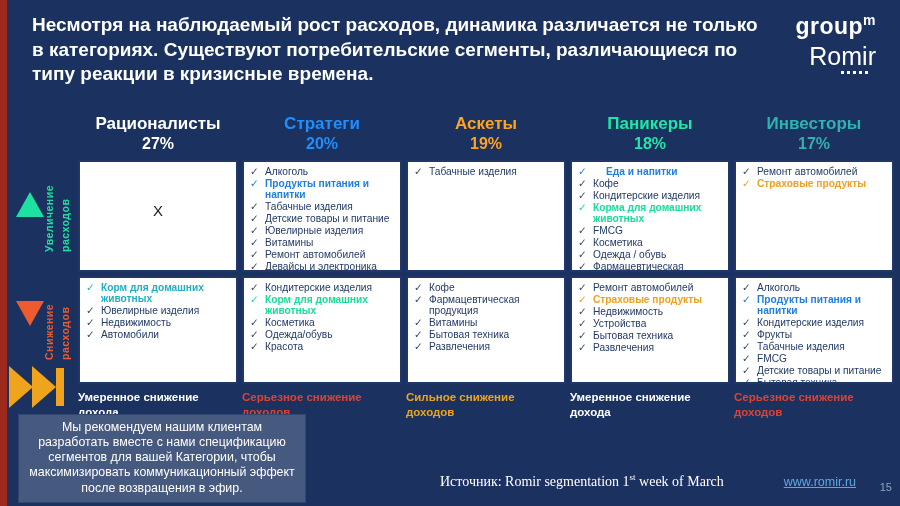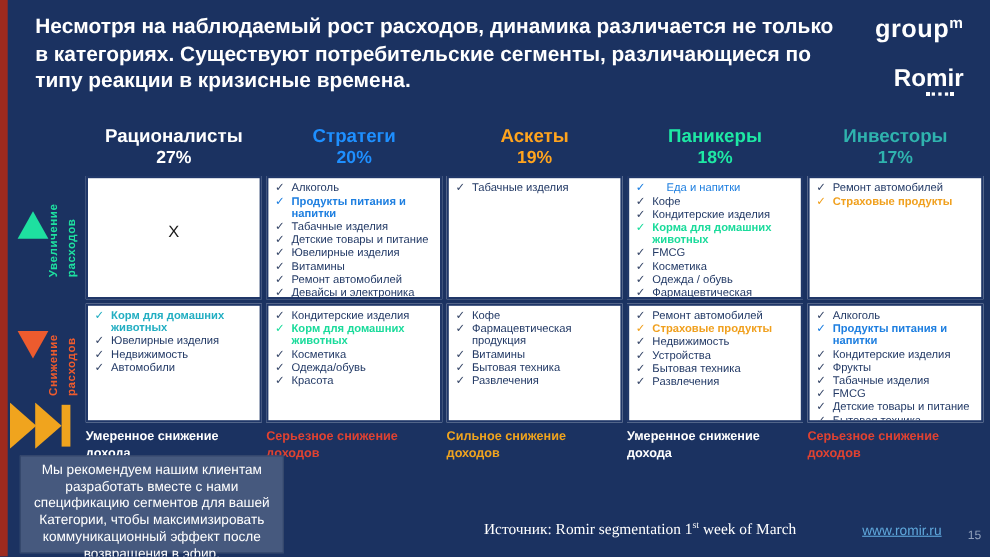--- a/index.html
+++ b/index.html
@@ -12,21 +12,21 @@
   }
   .red-strip { position:absolute; left:0; top:0; width:7px; height:506px; background:#9E2A1E; }
 
   .title {
     position:absolute; left:32px; top:13px; width:740px;
     color:#FFFFFF; font-size:19px; font-weight:700; line-height:1.3;
   }
   .logo { position:absolute; right:24px; top:12px; text-align:right; color:#FFFFFF; }
   .logo .groupm { font-size:23px; font-weight:600; letter-spacing:0.5px; }
   .logo .groupm sup { font-size:14px; }
-  .logo .romir { font-size:22px; font-weight:700; margin-top:18px; }
+  .logo .romir { font-size:25px; font-weight:400; margin-top:2px; }
   .logo .romir .dotted { border-bottom:3px dotted #FFFFFF; padding-bottom:1px; }
 
   
   .tri-up { position:absolute; left:16px; top:192px; width:0; height:0;
     border-left:14px solid transparent; border-right:14px solid transparent;
     border-bottom:25px solid #1EE0A0; }
   .tri-down { position:absolute; left:16px; top:301px; width:0; height:0;
     border-left:14px solid transparent; border-right:14px solid transparent;
     border-top:25px solid #ED5B2E; }
   .vlabel {
@@ -51,21 +51,21 @@
   }
   .cell.top { height:112px; margin-top:2px; }
   .cell.bottom { height:108px; margin-top:4px; }
   .item { display:flex; font-size:10.2px; line-height:11px; color:#233A66; margin-bottom:1px; }
   .item .check { width:18px; flex:none; padding-left:3px; font-size:10.5px; color:#3A4A6B; }
   .item .txt { flex:1; }
   .xmark { text-align:center; padding-top:36px; font-size:15px; color:#1A1A1A; font-weight:400; }
   .colfoot { margin-top:6px; font-weight:700; font-size:11.5px; line-height:1.3; }
 
   .callout {
-    position:absolute; left:18px; top:414px; width:240px; height:89px;
+    position:absolute; left:18px; top:414px; width:288px; height:89px;
     background:#46597E; border:1px solid #34466B;
     color:#FFFFFF; font-size:12.4px; line-height:1.22; text-align:center;
     padding:5px 6px;
   }
   .source {
     position:absolute; left:440px; top:472px;
     color:#FFFFFF; font-family:"Liberation Serif", serif; font-weight:400; font-size:14px;
   }
   .source sup { font-size:9px; }
   .weblink {
@@ -227,21 +227,21 @@
       <div class="colfoot" style="color: rgb(240, 164, 30);">Сильное снижение доходов</div>
     </div>
     <div class="col">
       <div class="hdr" style="color: rgb(30, 232, 164);">
         <div class="name">Паникеры</div>
         <div class="pct">18%</div>
       </div>
       <div class="cell top">
         <div class="item">
           <span class="check" style="color: rgb(30, 127, 224);">✓</span>
-          <span class="txt" style="color: rgb(30, 127, 224); font-weight: 400; padding-left: 13px;">Еда и напитки</span>
+          <span class="txt" style="color: rgb(30, 127, 224); font-weight: 700; padding-left: 13px;">Еда и напитки</span>
         </div>
         <div class="item">
           <span class="check">✓</span>
           <span class="txt">Кофе</span>
         </div>
         <div class="item">
           <span class="check">✓</span>
           <span class="txt">Кондитерские изделия</span>
         </div>
         <div class="item">

